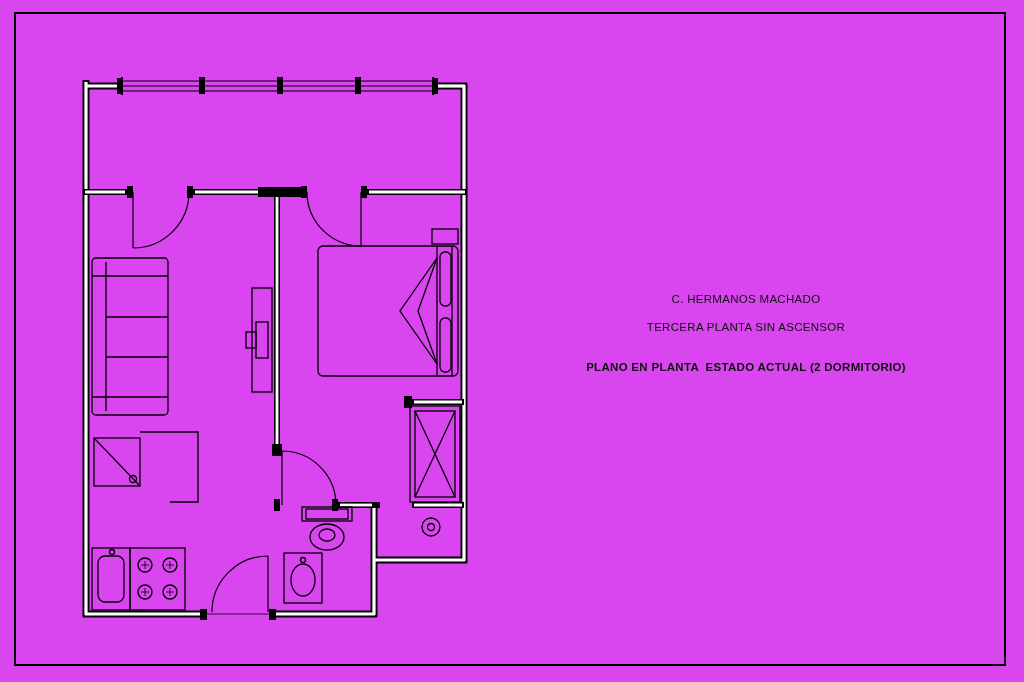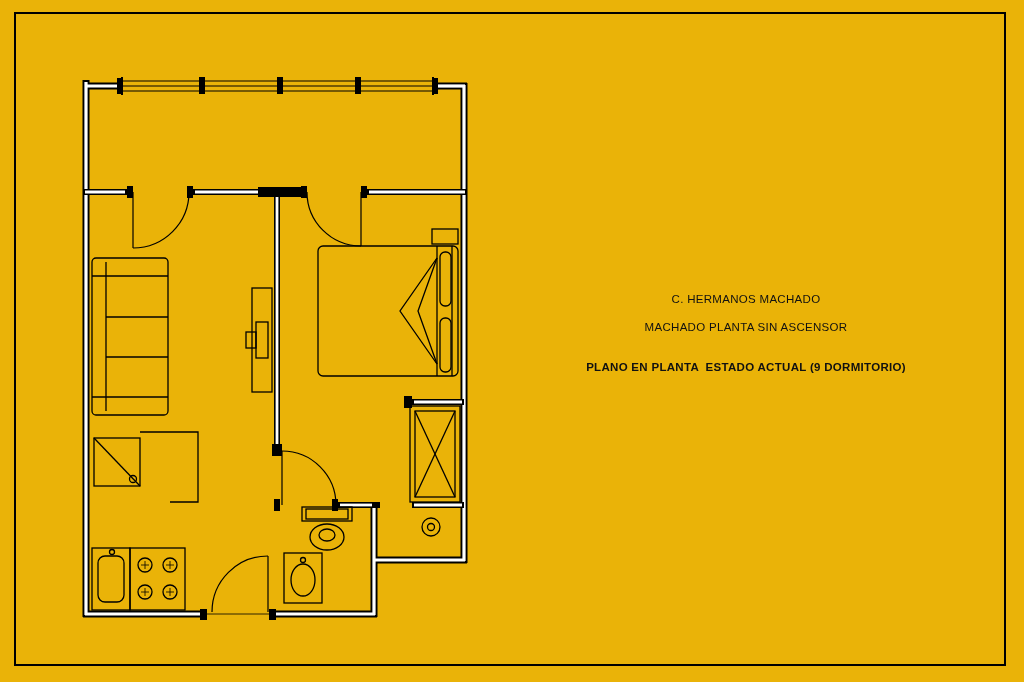--- a/index.html
+++ b/index.html
@@ -1,17 +1,17 @@
 <!DOCTYPE html>
 <html><head>
 <meta charset="utf-8">
 <style>
   html,body{margin:0;padding:0;background:#e8e8e8;}
   .page{
-    position:relative;width:1024px;height:682px;background:#eab308;
+    position:relative;width:1024px;height:682px;background:#d946ef;
     font-family:"Liberation Sans", sans-serif;color:#000;overflow:hidden;
     margin:0 auto;
   }
   .frame{
     position:absolute;left:14px;top:12px;width:992px;height:654px;
     border:2px solid #000;box-sizing:border-box;
   }
   .plan{
     position:absolute;left:0;top:0;width:1024px;height:682px;
   }
@@ -200,17 +200,17 @@
       <path d="M 94 438 L 140 486"></path>
       <circle cx="133" cy="479" r="3.5"></circle>
     </g>
     <g>
       <path d="M 140 432 H 198 V 502 H 170"></path>
     </g>
   </svg>
 
   <div class="annotations">
     <p class="ann-address">C. HERMANOS MACHADO</p>
-    <p class="ann-floor">MACHADO PLANTA SIN ASCENSOR</p>
-    <p class="ann-title">PLANO EN PLANTA  ESTADO ACTUAL (9 DORMITORIO)</p>
+    <p class="ann-floor">TERCERA PLANTA SIN ASCENSOR</p>
+    <p class="ann-title">PLANO EN PLANTA  ESTADO ACTUAL (2 DORMITORIO)</p>
   </div>
 
 </div>
 
 </body></html>

